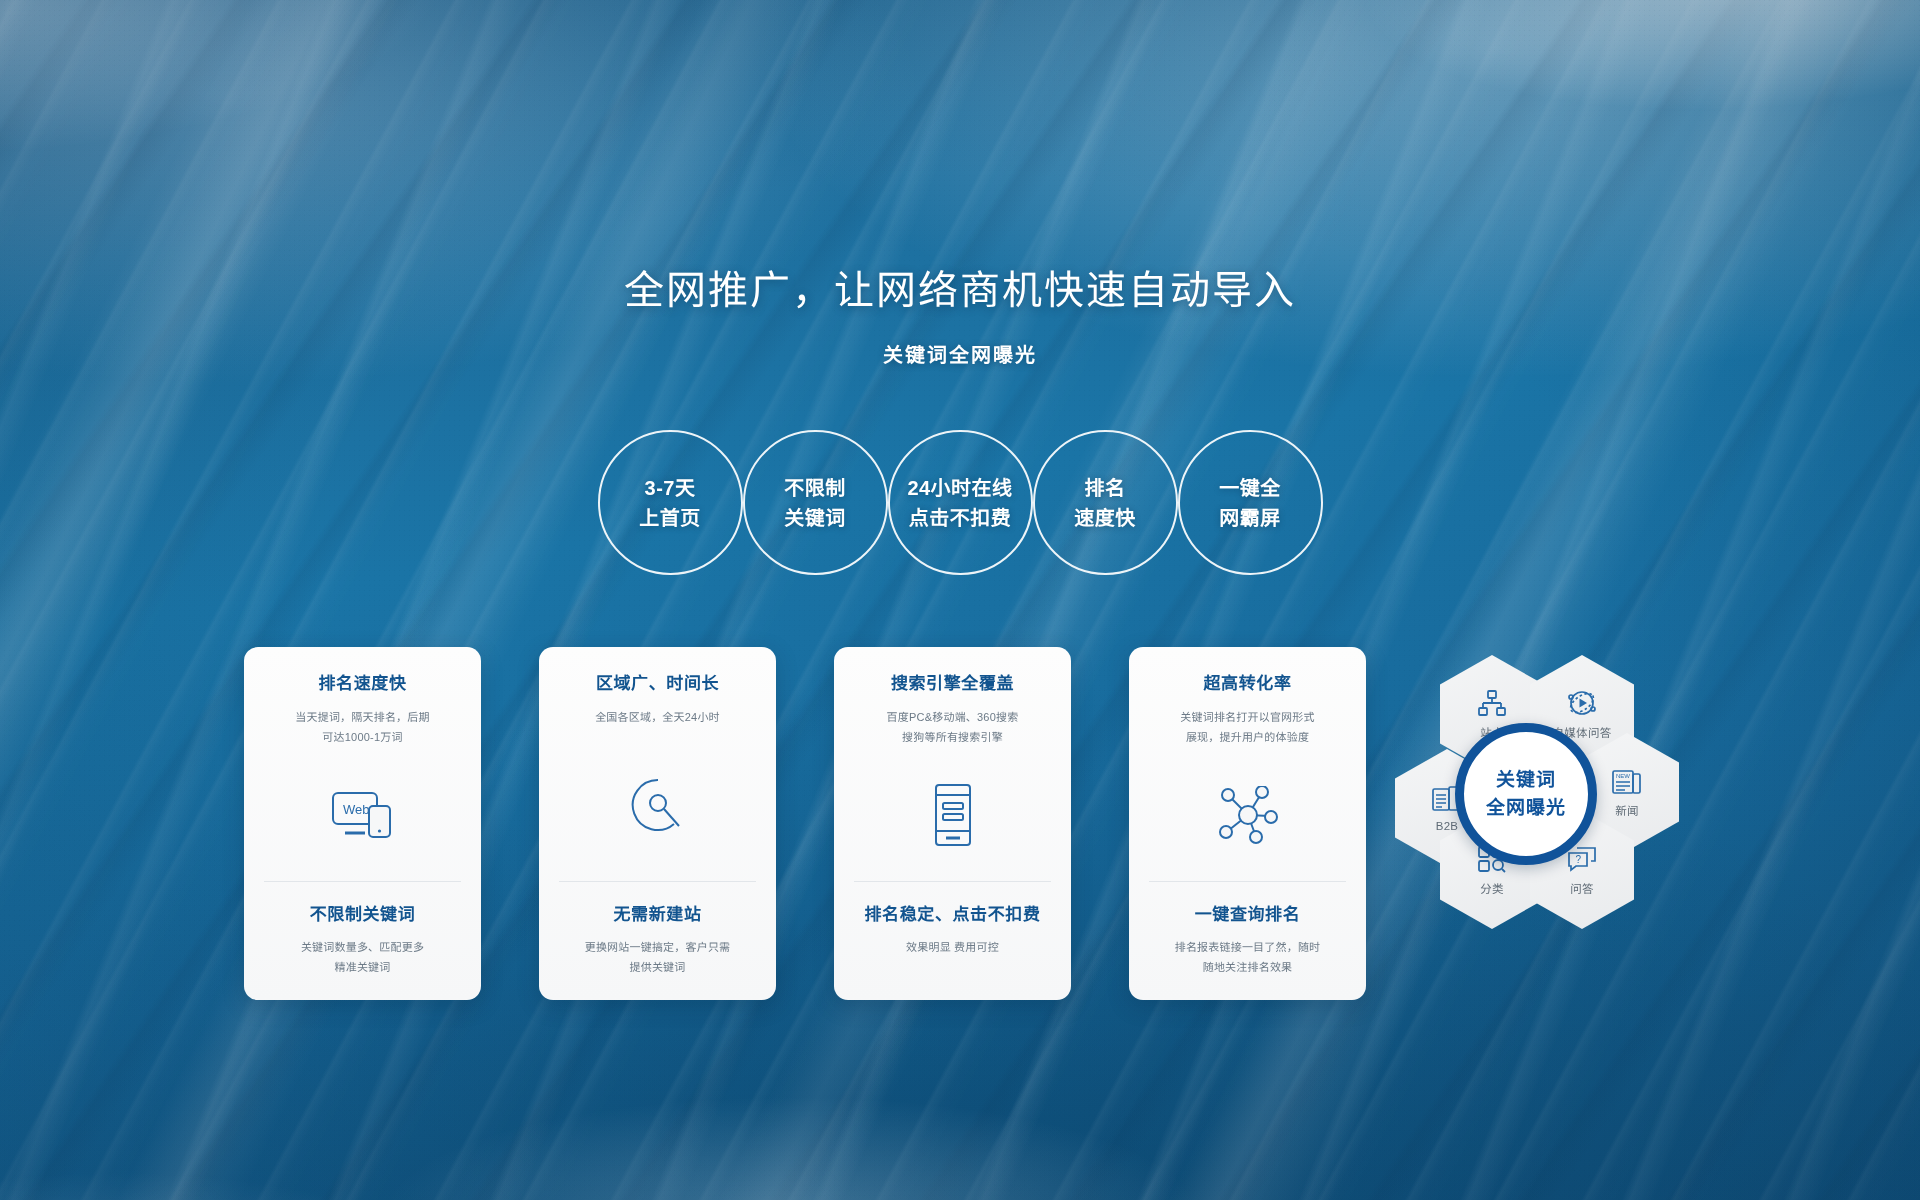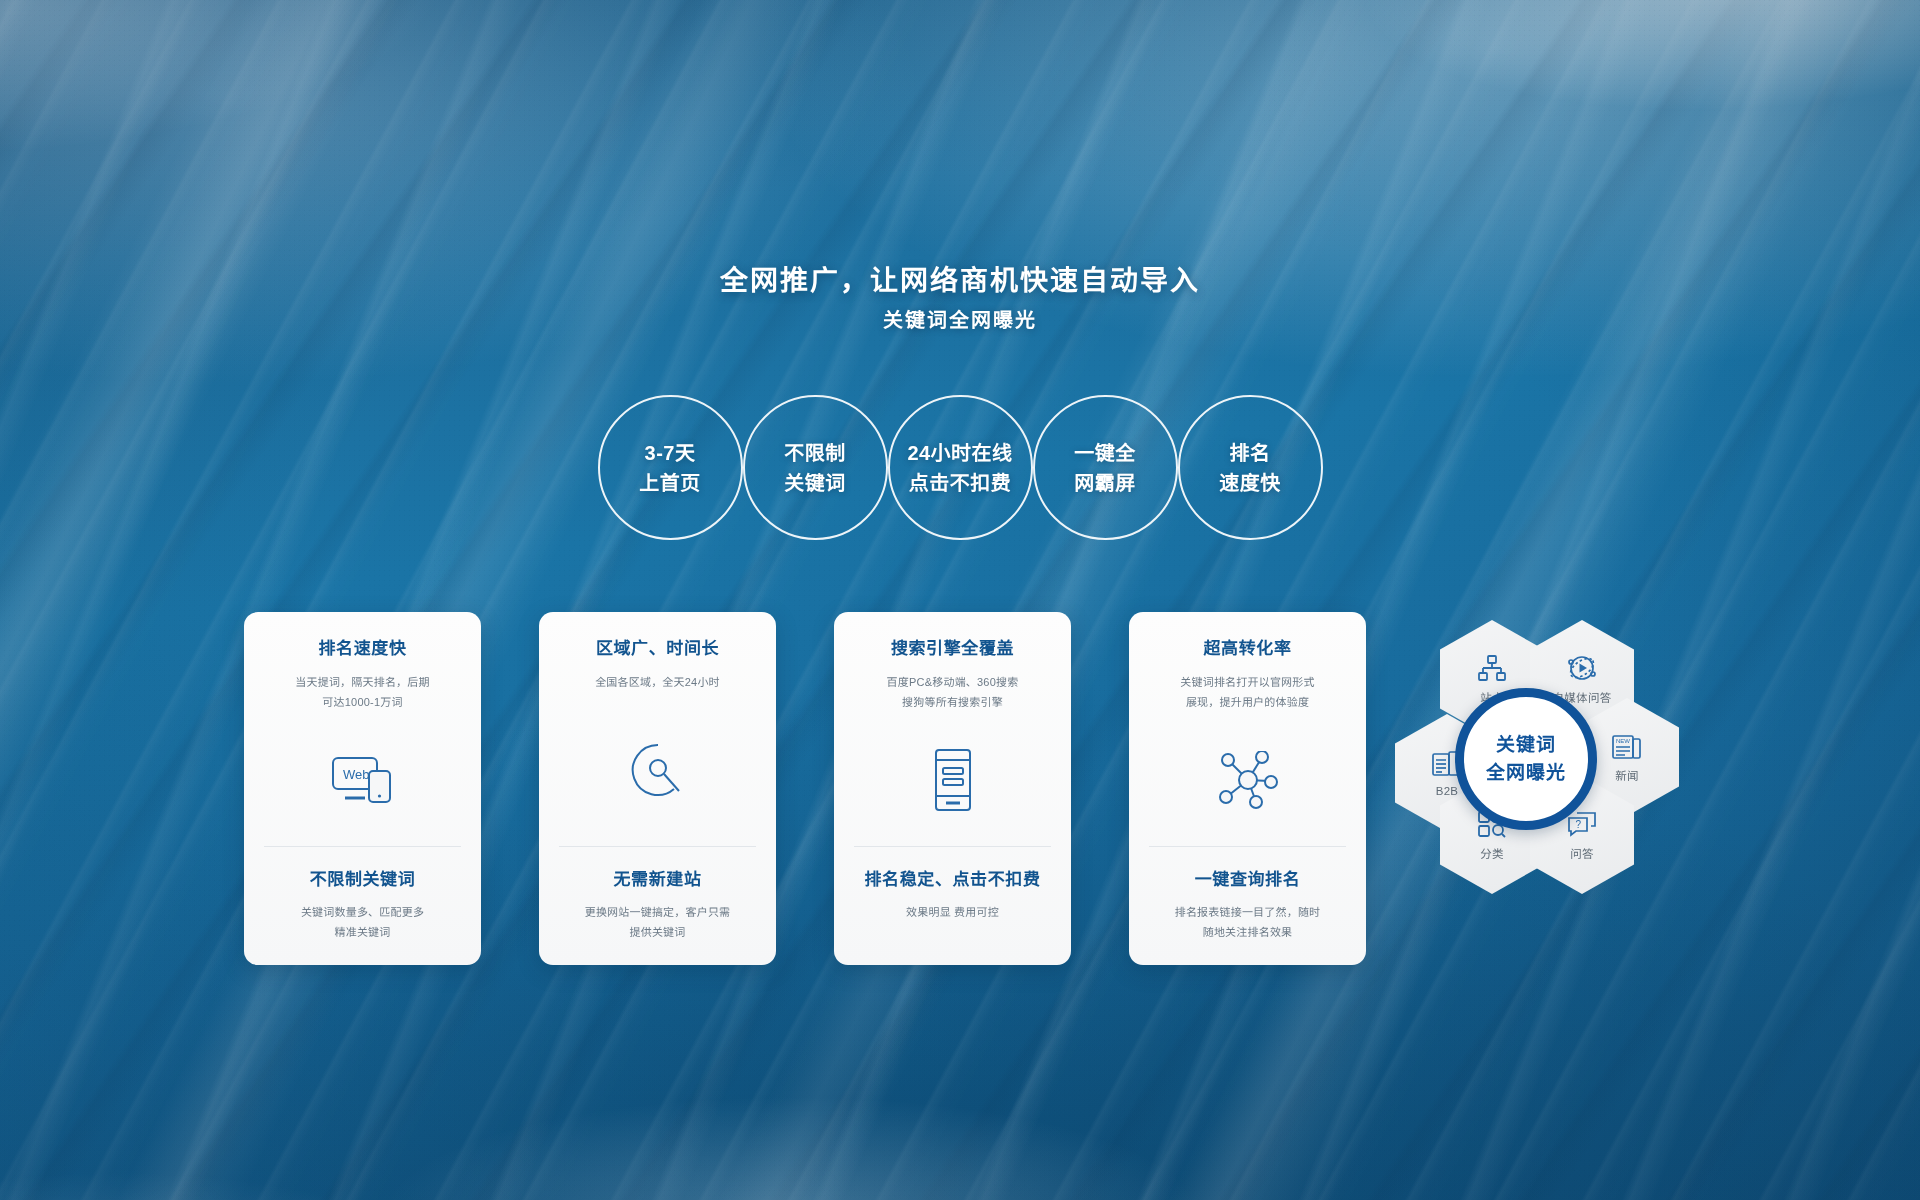--- a/index.html
+++ b/index.html
@@ -76,25 +76,25 @@
   #bg .vignette {
     position:absolute; inset:0;
     background:radial-gradient(ellipse 82% 78% at 50% 46%, rgba(0,0,0,0) 40%, rgba(5,45,78,.30) 100%);
   }
 
   
   #page { position:relative; z-index:2; width:1920px; height:1200px; }
 
   .header { text-align:center; padding-top:258px; }
   .title {
-    font-size:28px; font-weight:bold; color:#ffffff; letter-spacing:2px;
+    font-size:40px; font-weight:normal; color:#ffffff; letter-spacing:2px;
     text-shadow:0 2px 10px rgba(0,40,70,.45);
   }
   .subtitle {
-    margin-top:6px; font-size:20px; font-weight:bold; color:#ffffff;
+    margin-top:23px; font-size:20px; font-weight:bold; color:#ffffff;
     letter-spacing:2px; text-shadow:0 1px 7px rgba(0,40,70,.45);
   }
 
   
   .circle-row {
     display:flex; justify-content:center; 
     margin-top:62px;
   }
   .circle {
     width:145px; height:145px; border-radius:50%;
@@ -200,26 +200,26 @@
     </div>
     <div class="circle">
       <span>不限制</span>
       <span>关键词</span>
     </div>
     <div class="circle">
       <span>24小时在线</span>
       <span>点击不扣费</span>
     </div>
     <div class="circle">
+      <span>排名</span>
+      <span>速度快</span>
+    </div>
+    <div class="circle">
       <span>一键全</span>
       <span>网霸屏</span>
-    </div>
-    <div class="circle">
-      <span>排名</span>
-      <span>速度快</span>
     </div>
   </div>
 
   <div class="lower">
 
     <div class="cards">
 
       <div class="card">
         <div class="blk blk-top">
           <h3>排名速度快</h3>

